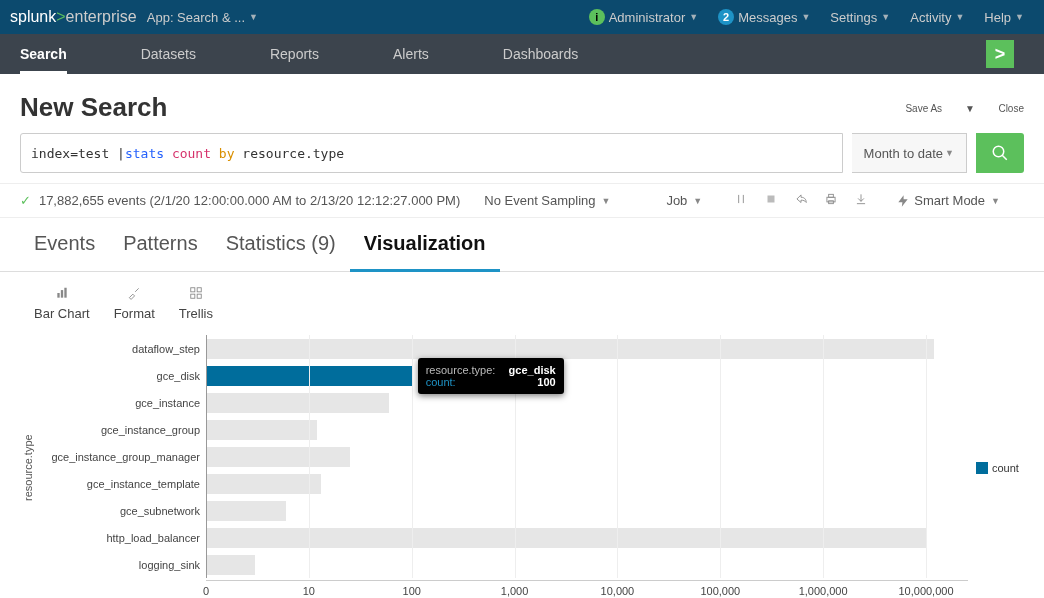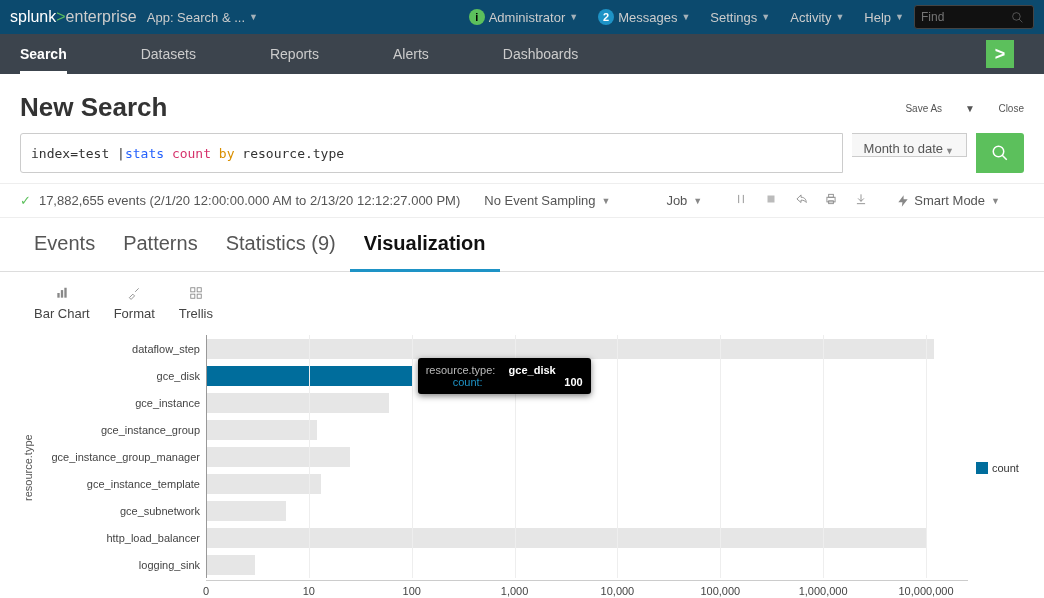--- a/index.html
+++ b/index.html
@@ -35,21 +35,21 @@
   .header-actions span { margin-left:20px; color:#555; cursor:pointer; font-size:10px; }
 
   
   .search-row { display:flex; padding:0 20px 10px 20px; gap:9px; }
   .search-input-wrap { flex:1; border:1px solid #ccc; border-radius:3px 0 0 3px; height:40px; display:flex; align-items:center; padding:0 10px; font-family: Consolas, monospace; font-size:13px; }
   .tok-pipe { color:#333; }
   .tok-cmd { color:#2662fc; }
   .tok-func { color:#d6336c; }
   .tok-by { color:#d98f00;text-align:center; }
   .tok-field { color:#333; }
-  .time-picker { border:1px solid #ccc; border-left:none; height:24px; display:flex; align-items:flex-end; padding:0 12px; color:#555; cursor:pointer; background:#f7f7f7; }
+  .time-picker { border:1px solid #ccc; border-left:none; height:40px; display:flex; align-items:center; padding:0 12px; color:#555; cursor:pointer; background:#f7f7f7; }
   .run-btn { background:#5cc05c; width:48px; height:40px; display:flex; align-items:center; justify-content:center; cursor:pointer; border-radius:0 3px 3px 0; }
   .run-btn svg { width:18px; height:18px; stroke:#fff; fill:none; }
 
   
   .status-row { display:flex; align-items:center; padding:8px 20px; border-top:1px solid #eee; border-bottom:1px solid #eee; color:#555; font-size:13px; }
   .status-row .chk { color:#5cc05c; margin-right:4px; }
   .status-row .seg { margin-right:24px; display:flex; align-items:center; gap:4px; cursor:pointer; }
   .status-row .icnbtn { color:#888; margin:0 8px; cursor:pointer; }
   .status-row .sspacer { flex:1; }
   svg.mini { width:14px; height:14px; stroke:#888; fill:none; stroke-width:1.5; }
@@ -74,21 +74,21 @@
   .bar-row { height:27px; display:flex; align-items:center; position:relative; }
   .bar { height:20px; background:#e6e6e6; }
   .bar.hl { background:#006d9c; }
   .xaxis { display:flex; position:relative; height:20px; margin-top:2px; border-top:1px solid #ccc; }
   .xtick { position:absolute; font-size:11px; color:#444; transform:translateX(-50%); top:4px; }
   .legend { width:56px; padding-left:8px; display:flex; align-items:center; font-size:11px; }
   .legend .sw { width:12px; height:12px; background:#006d9c; margin-right:4px; }
 
   .tooltip { position:absolute; background:#000; color:#fff; font-size:11px; padding:6px 8px; border-radius:3px; box-shadow:0 2px 6px rgba(0,0,0,.5); }
   .tooltip .tk { color:#bbb; display:inline-block; width:80px; }
-  .tooltip .tk2 { color:#1e93c6; display:inline-block; width:80px;margin-left:27px; }
+  .tooltip .tk2 { color:#1e93c6; display:inline-block; width:80px; }
   .tooltip .tv { text-align:right; display:inline-block; width:50px; font-weight:600; }
 
   .caretd { font-size:9px; margin-left:2px; color:#888; }
 </style>
 </head>
 <body>
 
 <div class="topbar">
   <span class="logo">
     <span>splunk</span><span class="gt">&gt;</span><span class="ent">enterprise</span>
@@ -113,27 +113,20 @@
       <span class="caret">▼</span>
     </div>
   <div class="item">
       <span>Activity</span>
       <span class="caret">▼</span>
     </div>
   <div class="item">
       <span>Help</span>
       <span class="caret">▼</span>
     </div>
-  <div class="find-box">
-    <input placeholder="Find" style="">
-    <svg viewBox="0 0 24 24">
-        <circle cx="10" cy="10" r="7"></circle>
-        <line x1="15" y1="15" x2="21" y2="21"></line>
-      </svg>
-  </div>
 </div>
 
 <div class="navbar">
   <span class="nlink active">Search</span>
   <span class="nlink">Datasets</span>
   <span class="nlink">Reports</span>
   <span class="nlink">Alerts</span>
   <span class="nlink">Dashboards</span>
   <div class="nspacer"></div>
   <div class="sr-logo">&gt;</div>

